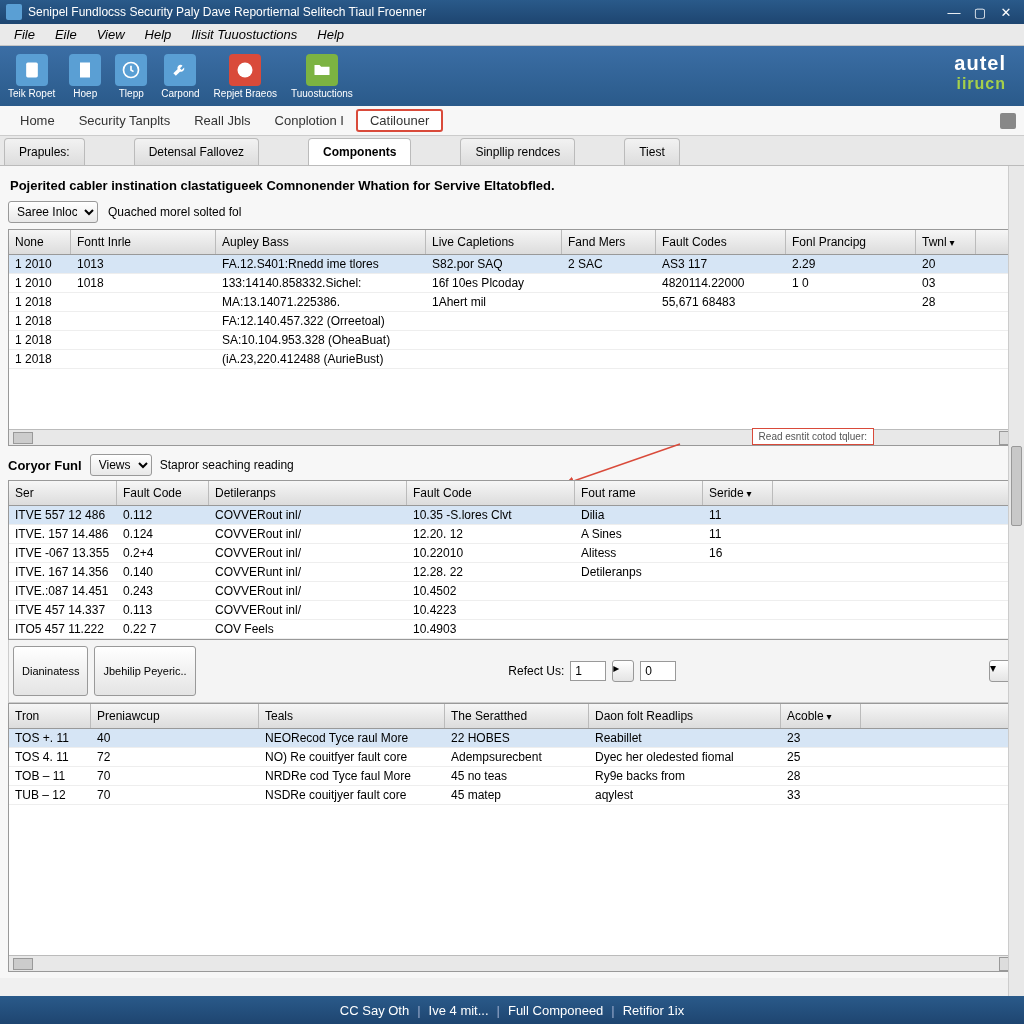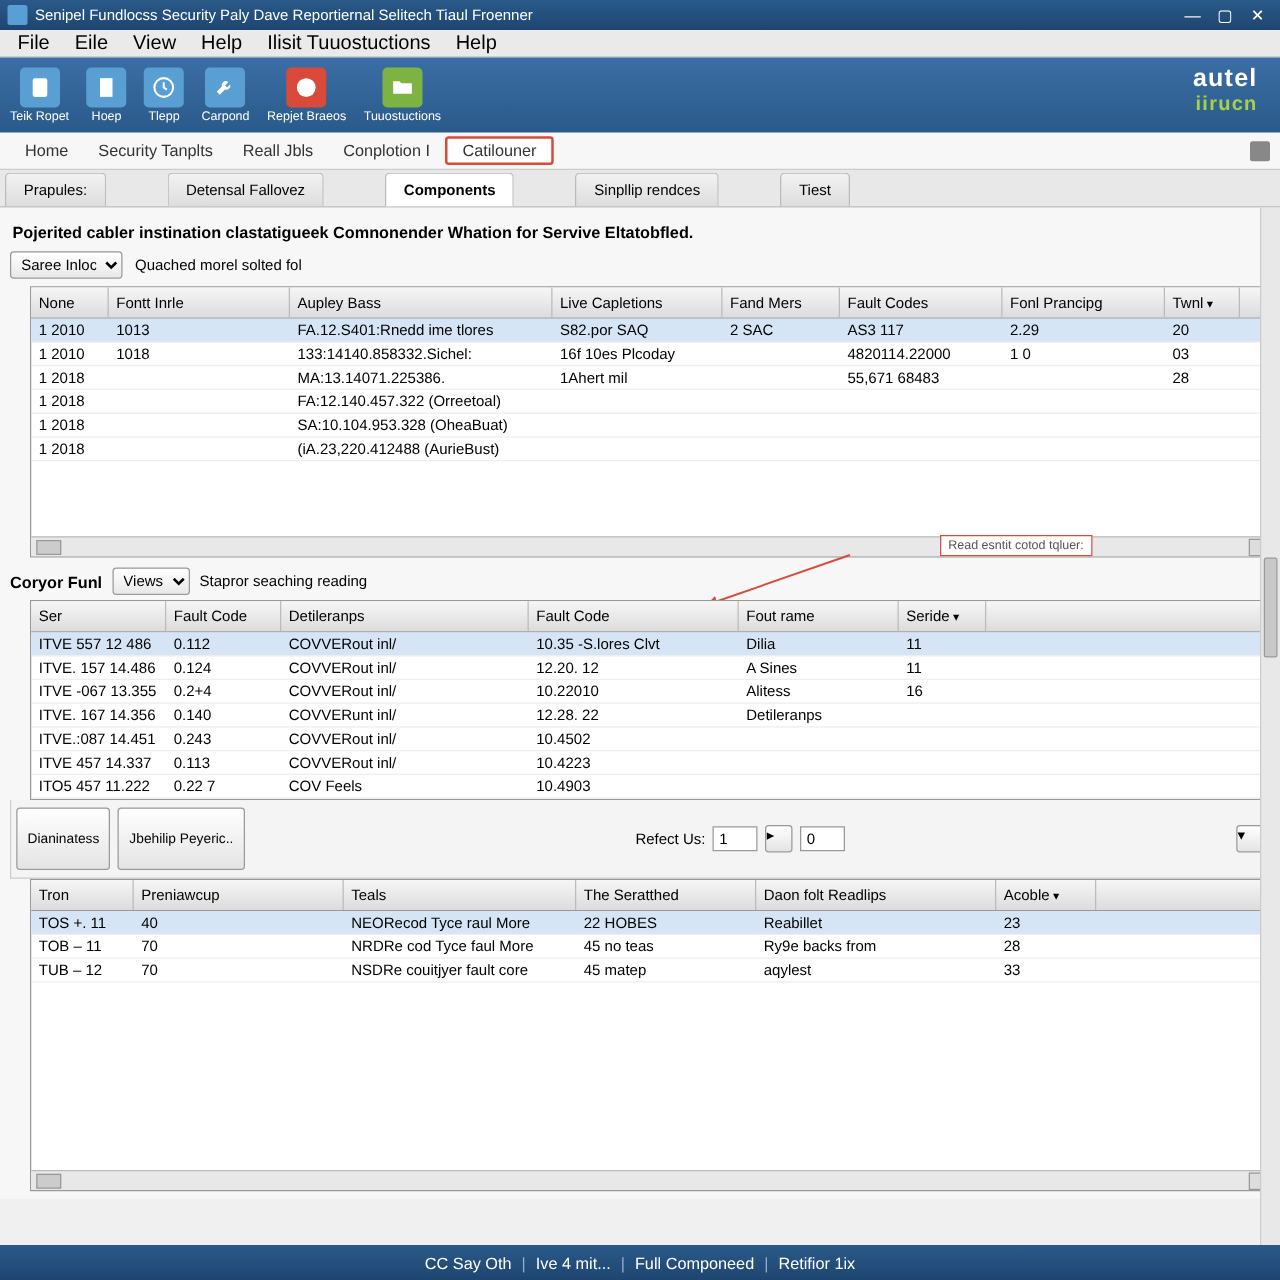--- a/index.html
+++ b/index.html
@@ -2,21 +2,21 @@
 <html><head>
 <meta charset="utf-8">
 <style>
 * { box-sizing: border-box; margin: 0; padding: 0; font-family: Tahoma, Arial, sans-serif; }
 body { width: 1024px; height: 1024px; overflow: hidden; background: #f0f0f0; font-size: 12px; }
 .titlebar { background: linear-gradient(#2a5a8a, #1e4570); height: 24px; display: flex; align-items: center; padding: 0 6px; color: #fff; }
 .titlebar .icon { width: 16px; height: 16px; background: #5a9fd4; margin-right: 6px; border-radius: 2px; }
 .titlebar .title { flex: 1; font-size: 12px; }
 .titlebar .win-btn { width: 24px; height: 18px; margin-left: 2px; display: flex; align-items: center; justify-content: center; cursor: pointer; font-size: 13px; color: #fff; }
 .menubar { background: #eaeaea; height: 22px; display: flex; align-items: center; padding: 0 4px; border-bottom: 1px solid #c5c5c5; }
-.menubar .menu { padding: 3px 10px; font-size: 16px; cursor: pointer; }
+.menubar .menu { padding: 3px 10px; font-size: 13px; cursor: pointer; font-style: italic; }
 .ribbon { background: linear-gradient(#3b6ea5, #2a5a8a); height: 60px; display: flex; align-items: center; padding: 0 8px; position: relative; }
 .ribbon-btn { display: flex; flex-direction: column; align-items: center; margin-right: 14px; cursor: pointer; color: #fff; font-size: 10px; }
 .ribbon-btn .ricon { width: 32px; height: 32px; background: #5a9fd4; border-radius: 4px; margin-bottom: 2px; display:flex; align-items:center; justify-content:center;}
 .ribbon-btn .ricon svg { width:20px; height:20px; fill:#fff;}
 .ribbon-btn.red .ricon { background: #d94a3a; }
 .ribbon-btn.green .ricon { background: #7cb342; }
 .brand { position: absolute; right: 18px; top: 6px; text-align: right; }
 .brand .b1 { color:#fff; font-weight:bold; font-size:20px; letter-spacing:1px;}
 .brand .b2 { color:#a5d04a; font-weight:bold; font-size:16px; letter-spacing:1px;}
 .navtabs { background: #f7f7f7; height: 30px; display: flex; align-items: center; padding: 0 8px; border-bottom: 1px solid #ccc; }
@@ -24,21 +24,21 @@
 .navtab.active { border: 2px solid #d94a3a; border-radius: 3px; background:#fff;}
 .navtabs .right-ic { margin-left:auto; width:16px; height:16px; background:#888; border-radius:2px;}
 .subtabs { background: #e8e8e8; height: 30px; display: flex; align-items: flex-end; padding: 0 4px; border-bottom:1px solid #bbb;gap:47px;}
 .subtab { padding: 6px 14px; font-size: 12px; border:1px solid #bbb; border-bottom:none; background:linear-gradient(#f2f2f2,#ddd); border-radius:4px 4px 0 0; margin-right:2px; cursor:pointer;}
 .subtab.active { background:#fff; font-weight:bold;}
 .content { padding: 6px 8px; background:#f7f7f7; position:relative;}
 .desc { font-weight: bold; font-size: 13px; padding: 6px 0 8px 2px; }
 .filter-row { display:flex; align-items:center; gap:10px; margin-bottom:6px;}
 .filter-row select { font-size:12px; padding:2px 4px; width:90px; background:linear-gradient(#fff,#e8e8e8); border:1px solid #999; border-radius:3px;}
 .filter-row .lbl { font-size:12px;}
-.grid { border:1px solid #999; background:#fff; position:relative;margin-left:16px;}
+.grid { border:1px solid #999; background:#fff; position:relative;}
 .grid-header { display:flex; background:linear-gradient(#f6f6f6,#dcdcdc); border-bottom:1px solid #999;}
 .grid-header .gh { padding:5px 6px; font-size:12px; border-right:1px solid #bbb; font-weight:normal; overflow:hidden; white-space:nowrap;}
 .grid-body { }
 .grid-row { display:flex; border-bottom:1px solid #eee;}
 .grid-row.sel { background:#d6e5f5;}
 .grid-row .gc { padding:2px 6px; font-size:12px; overflow:hidden; white-space:nowrap;}
 .grid1 .c1{width:62px;} .grid1 .c2{width:145px;} .grid1 .c3{width:210px;} .grid1 .c4{width:136px;} .grid1 .c5{width:94px;} .grid1 .c6{width:130px;} .grid1 .c7{width:130px;} .grid1 .c8{width:60px;}
 .hscroll { height:16px; background:#e8e8e8; border-top:1px solid #bbb; display:flex; align-items:center; position:relative;}
 .hscroll .thumb { width:20px; height:12px; background:#ccc; border:1px solid #999; margin-left:4px;}
 .hscroll .arrow { width:14px; height:14px; background:#ddd; border:1px solid #999; position:absolute; right:2px; top:1px;}
@@ -352,20 +352,28 @@
     <div class="grid-body" id="g3b">
             <div class="grid-row sel">
               <div class="gc c1">TOS +. 11</div>
               <div class="gc c2">40</div>
               <div class="gc c3">NEORecod Tyce raul More</div>
               <div class="gc c4">22 HOBES</div>
               <div class="gc c5">Reabillet</div>
               <div class="gc c6">23</div>
             </div>
             <div class="grid-row">
+              <div class="gc c1">TOS  4. 11</div>
+              <div class="gc c2">72</div>
+              <div class="gc c3">NO) Re couitfyer fault core</div>
+              <div class="gc c4">Adempsurecbent</div>
+              <div class="gc c5">Dyec her oledested fiomal</div>
+              <div class="gc c6">25</div>
+            </div>
+            <div class="grid-row">
               <div class="gc c1">TOB – 11</div>
               <div class="gc c2">70</div>
               <div class="gc c3">NRDRe cod Tyce faul More</div>
               <div class="gc c4">45 no teas</div>
               <div class="gc c5">Ry9e backs from</div>
               <div class="gc c6">28</div>
             </div>
             <div class="grid-row">
               <div class="gc c1">TUB – 12</div>
               <div class="gc c2">70</div>

